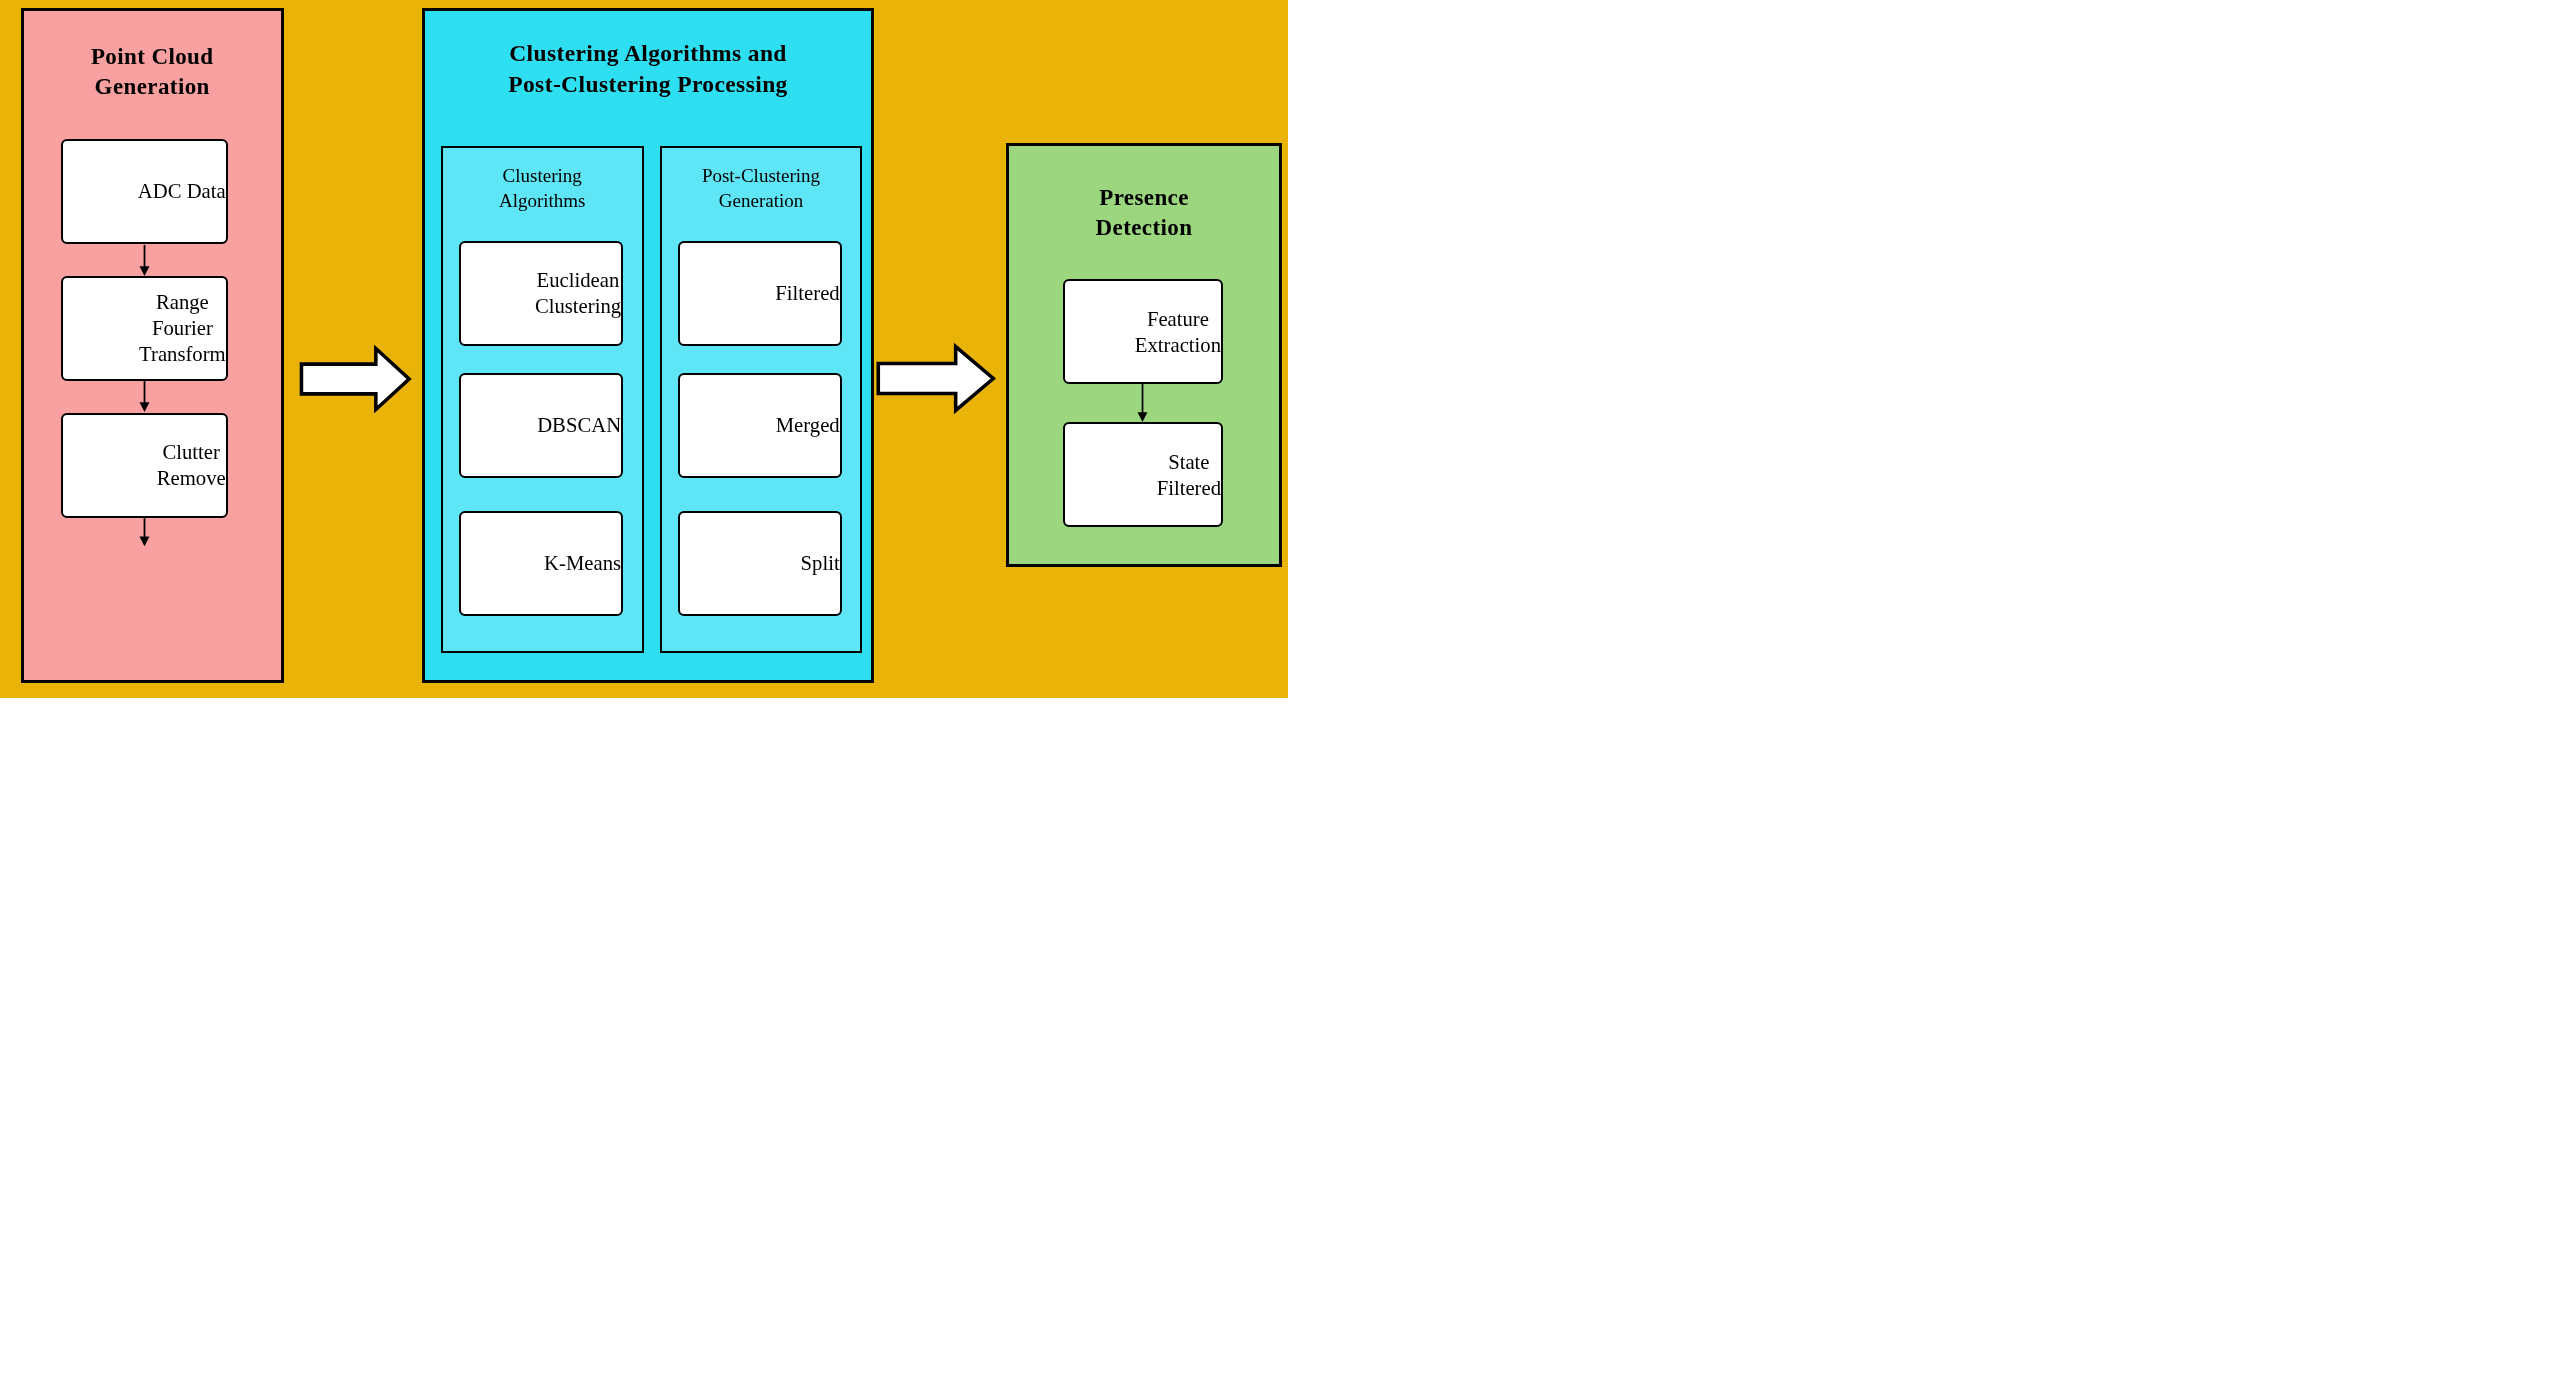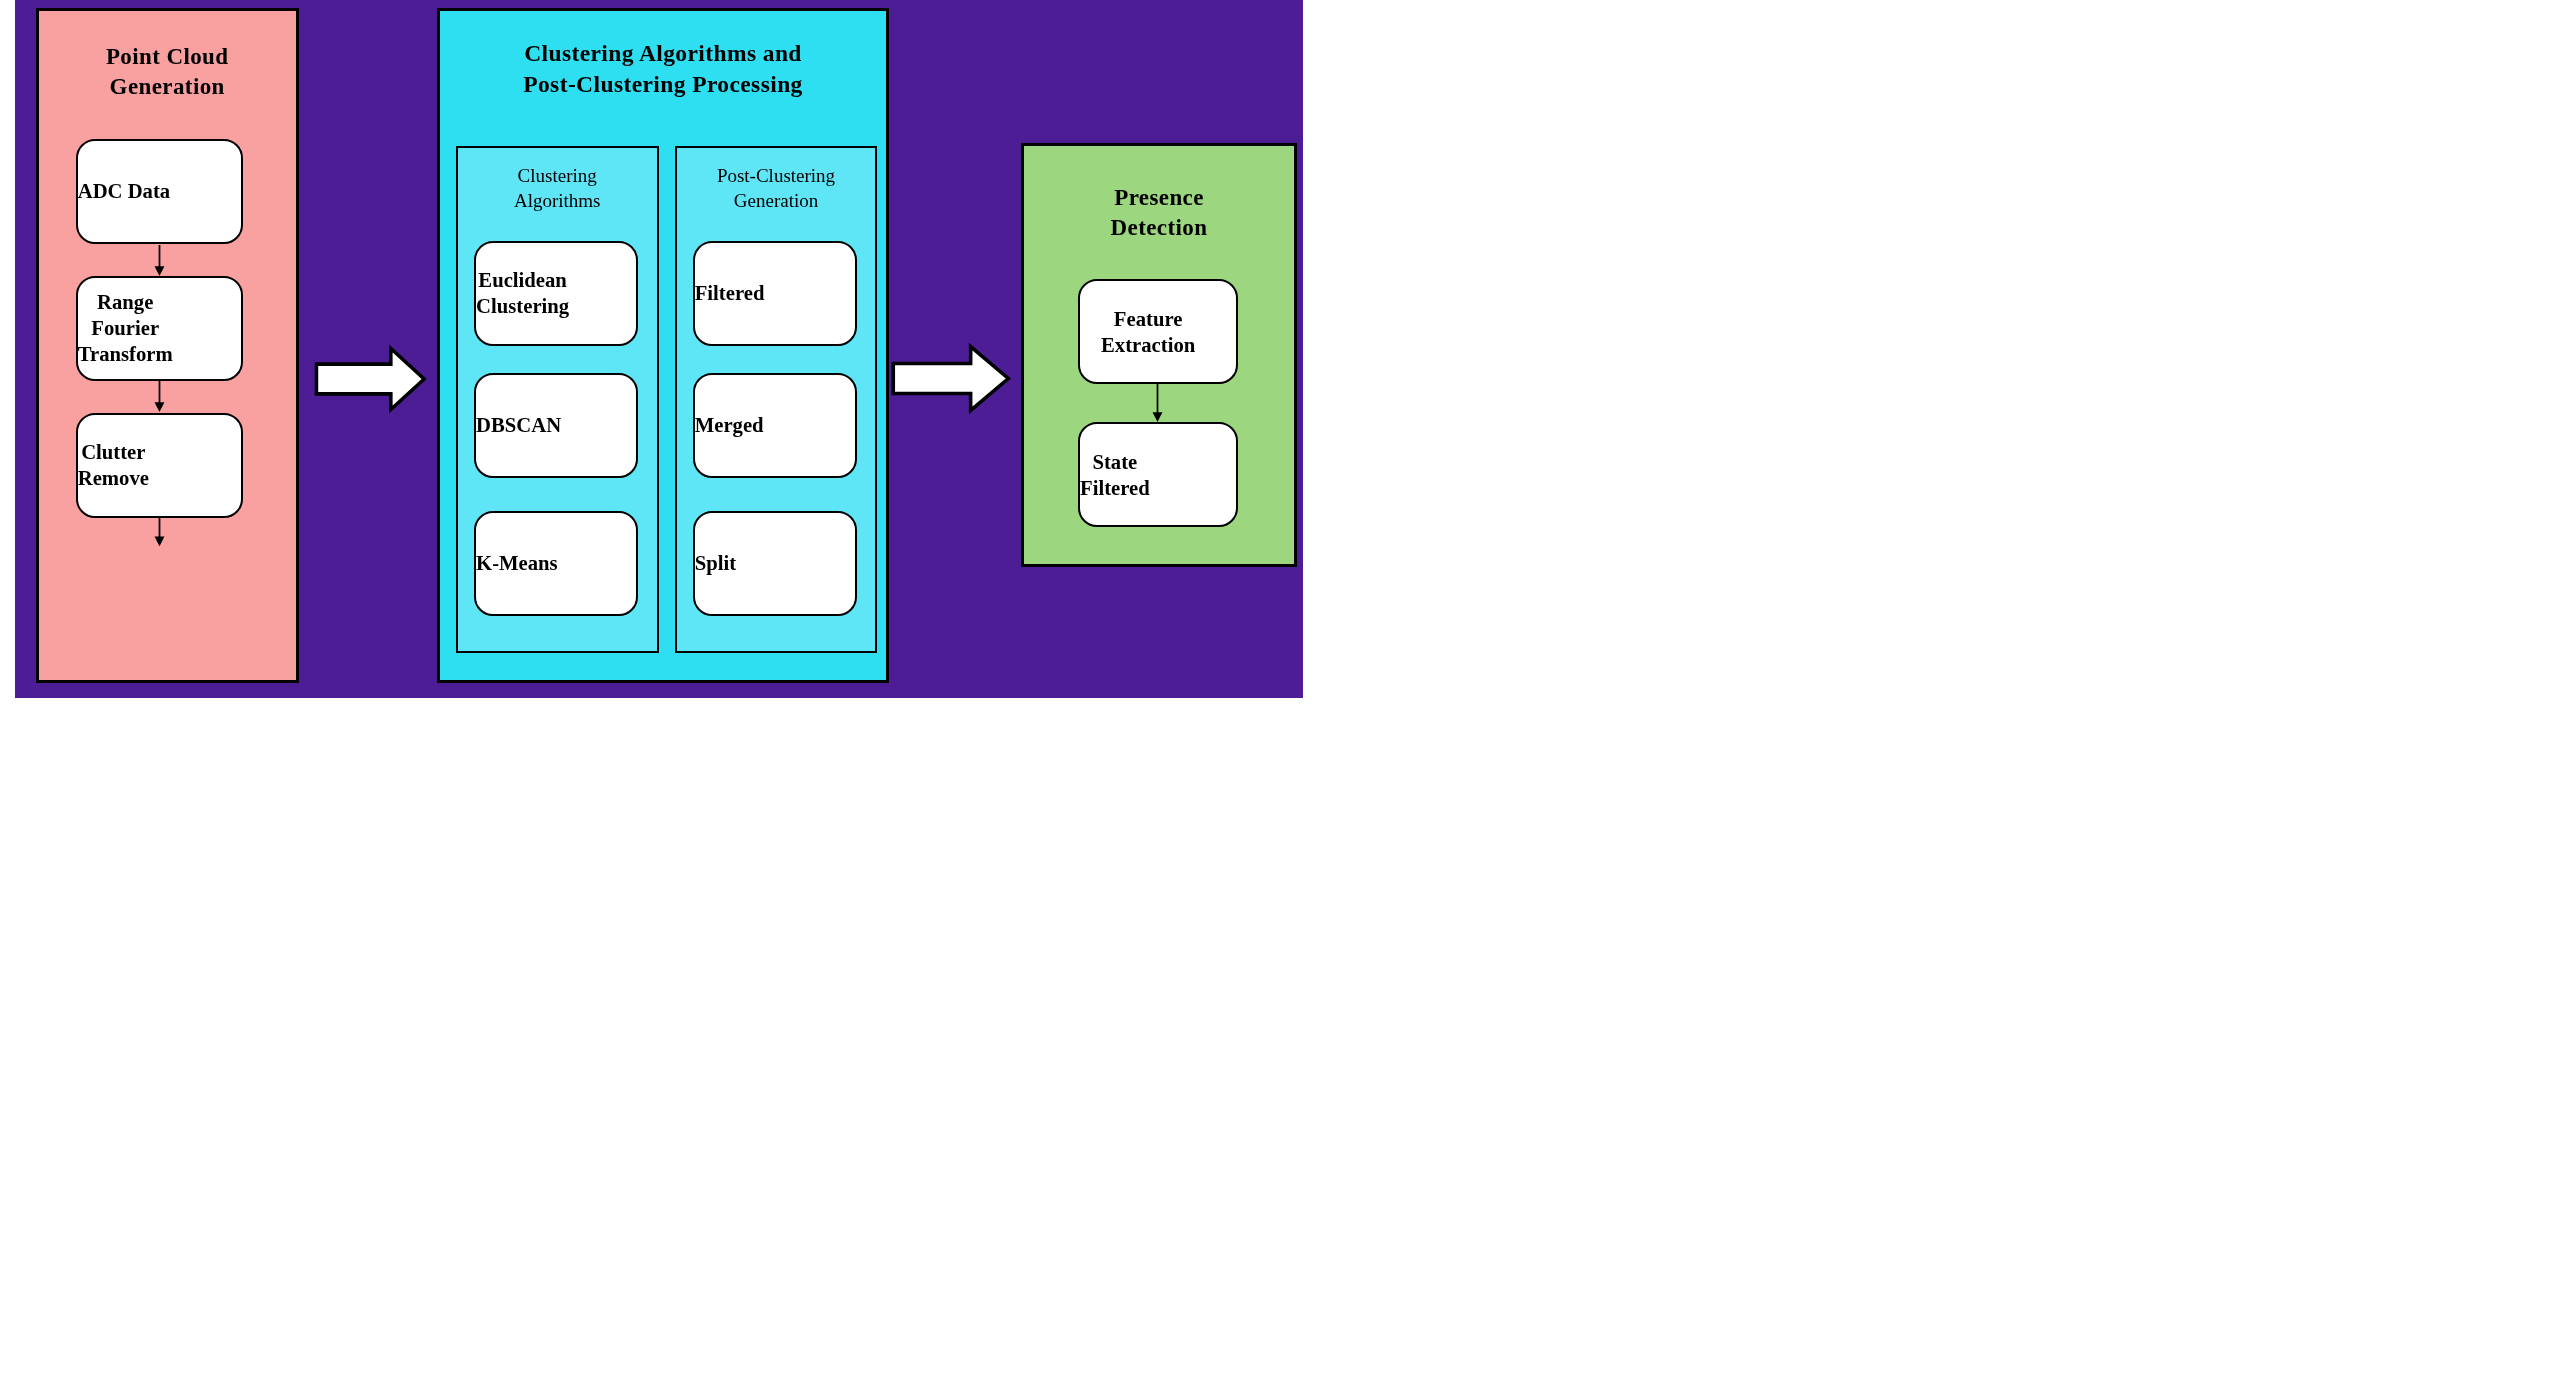--- a/index.html
+++ b/index.html
@@ -6,23 +6,22 @@
     margin: 0;
     padding: 0;
     background: #ffffff;
     font-family: "Liberation Serif", "DejaVu Serif", serif;
     color: #000000;
   }
   .canvas {
     position: relative;
     width: 1288px;
     height: 698px;
-    background: #4c1d95;
+    background: #eab308;
     overflow: hidden;
-    margin-left: 15px;
   }
   .panel {
     position: absolute;
     border: 3.6px solid #000000;
     box-sizing: border-box;
   }
   .panel-title {
     position: absolute;
     left: 0;
     right: 0;
@@ -31,27 +30,26 @@
     font-weight: bold;
     font-size: 23px;
     line-height: 30px;
     white-space: pre-line;
     letter-spacing: 0.4px;
   }
   .pbox {
     position: absolute;
     background: #ffffff;
     border: 2.1px solid #000000;
-    border-radius: 19px;
+    border-radius: 6px;
     box-sizing: border-box;
     display: flex;
     align-items: center;
-    justify-content: flex-start;
+    justify-content: flex-end;
     text-align: center;
-    font-weight: bold;
   }
   .pbox .pbox-label {
     font-size: 20.7px;
     line-height: 26px;
     white-space: pre-line;
   }
   .subpanel {
     position: absolute;
     border: 2.8px solid #000000;
     box-sizing: border-box;

